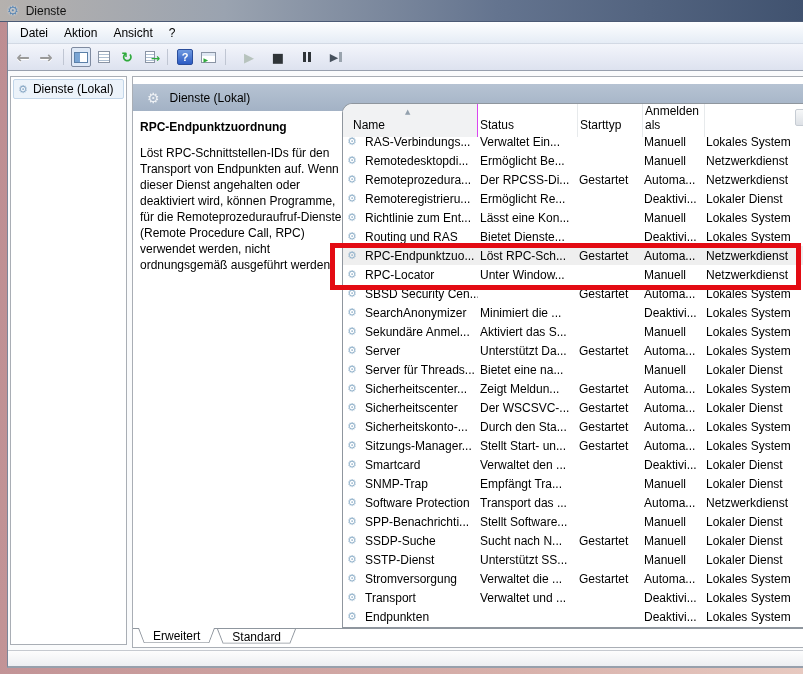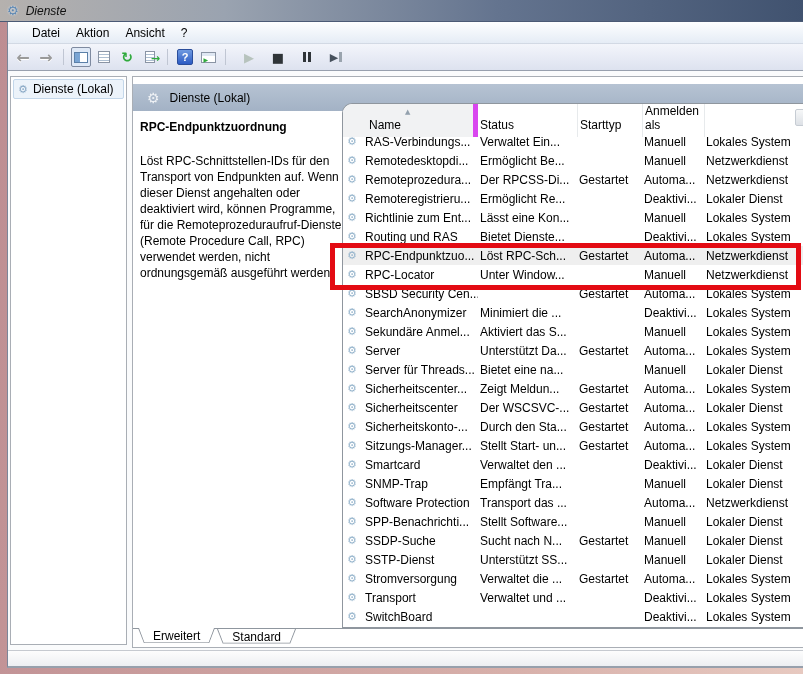--- a/index.html
+++ b/index.html
@@ -13,32 +13,32 @@
   .glyph { font-family:"DejaVu Sans",sans-serif; }
 
   
   .titlebar {
     position:absolute; left:0; top:0; width:803px; height:22px;
     background:linear-gradient(to right,#b5b1ae 0%,#9aa3b0 28%,#64748f 62%,#40526f 100%);
     border-bottom:1px solid #4b5a75;
     display:flex; align-items:center; padding-left:7px; gap:7px;
   }
   .titlebar .appicon { font-size:13px; color:#5d87b2; text-shadow:0 0 2px #eaf2fa; }
-  .titlebar .title { color:#111;font-style:italic; }
+  .titlebar .title { color:#111; }
 
   
   .win {
     position:absolute; left:7px; top:22px; width:796px; height:646px;
     border-left:1px solid #7c8699; border-bottom:2px solid #97a0ac;
     background:#f0f2f5;
   }
   .menubar {
     height:22px; background:linear-gradient(#fdfeff,#e5ecf5);
     border-bottom:1px solid #d2d9e4;
-    display:flex; align-items:center; padding-left:16px;
+    display:flex; align-items:center; padding-left:4px;
   }
   .menubar .menu-item { padding:3px 8px; }
   .toolbar {
     height:27px; background:linear-gradient(#f3f5fb,#dde2ef);
     border-bottom:1px solid #98a0ae;
     display:flex; align-items:center; padding-left:5px; gap:3px;
   }
   .tsep { width:1px; height:16px; background:#c0c6d3; margin:0 4px; }
   .tico { width:20px; height:20px; display:flex; align-items:center; justify-content:center; position:relative; }
   .ico-back::before,.ico-fwd::before { font-family:"DejaVu Sans"; font-weight:bold; font-size:16px; color:#9a9a9a; text-shadow:0 1px 0 #fff; }
@@ -76,35 +76,35 @@
     background:#fff; border:1px solid #a9aeb5; border-right:none;
   }
   .band {
     margin-top:7px; height:27px;
     background:linear-gradient(#b6c3d3,#a3b2c5);
     display:flex; align-items:center; padding-left:14px; gap:10px;
   }
   .band .gear-ghost { font-size:14px; color:rgba(255,255,255,.8); }
 
   .desc { position:absolute; left:7px; top:42px; width:205px; line-height:16px; }
-  .desc .svc-title { font-weight:bold; margin-bottom:18px; }
+  .desc .svc-title { font-weight:bold; margin-bottom:10px; }
 
   
   .listpanel {
     position:absolute; left:209px; top:26px; right:-1px; bottom:19px;
     background:#fff; border:1px solid #8f969e; border-right:none;
     border-top-left-radius:10px; overflow:hidden;
   }
   .lheader {
     height:28px; position:relative;
     display:grid; grid-template-columns:135px 100px 65px 62px 1fr;
     align-items:end;
   }
   .lheader .hcell { padding:0 0 5px 2px; border-right:1px solid #e7eaec; height:100%; display:flex; align-items:flex-end; }
-  .lheader .hcell.first { padding-left:26px; background:#f1f2f3; border-right:5px solid #d946ef; }
+  .lheader .hcell.first { padding-left:10px; background:#f1f2f3; border-right:1px solid #d946ef; }
   .lheader .hcell:last-child { border-right:none; }
   .sort-arrow { position:absolute; left:62px; top:4px; font-size:7px; color:#93a1ad; }
   .scrollbtn {
     position:absolute; right:0; top:5px; width:10px; height:17px;
     background:linear-gradient(#f6f7f8,#dde1e6); border:1px solid #c6ccd3; border-radius:2px;
   }
   .lrows { position:absolute; left:0; right:0; top:28px; bottom:0; }
   .lrow {
     height:19px; padding-left:4px;
     display:grid; grid-template-columns:16px 115px 99px 65px 62px 1fr;
@@ -413,21 +413,21 @@
             <div class="lrow">
               <span class="svc-icon glyph">⚙</span>
               <span class="cell">Transport</span>
               <span class="cell">Verwaltet und ...</span>
               <span class="cell"></span>
               <span class="cell">Deaktivi...</span>
               <span class="cell">Lokales System</span>
             </div>
             <div class="lrow">
               <span class="svc-icon glyph">⚙</span>
-              <span class="cell">SwitchBoard</span>
+              <span class="cell">Endpunkten</span>
               <span class="cell"></span>
               <span class="cell"></span>
               <span class="cell">Deaktivi...</span>
               <span class="cell">Lokales System</span>
             </div>
           </div>
       </div>
 
       <div class="tabstrip">
           <div class="tab active"><span class="tlabel">Erweitert</span></div>

